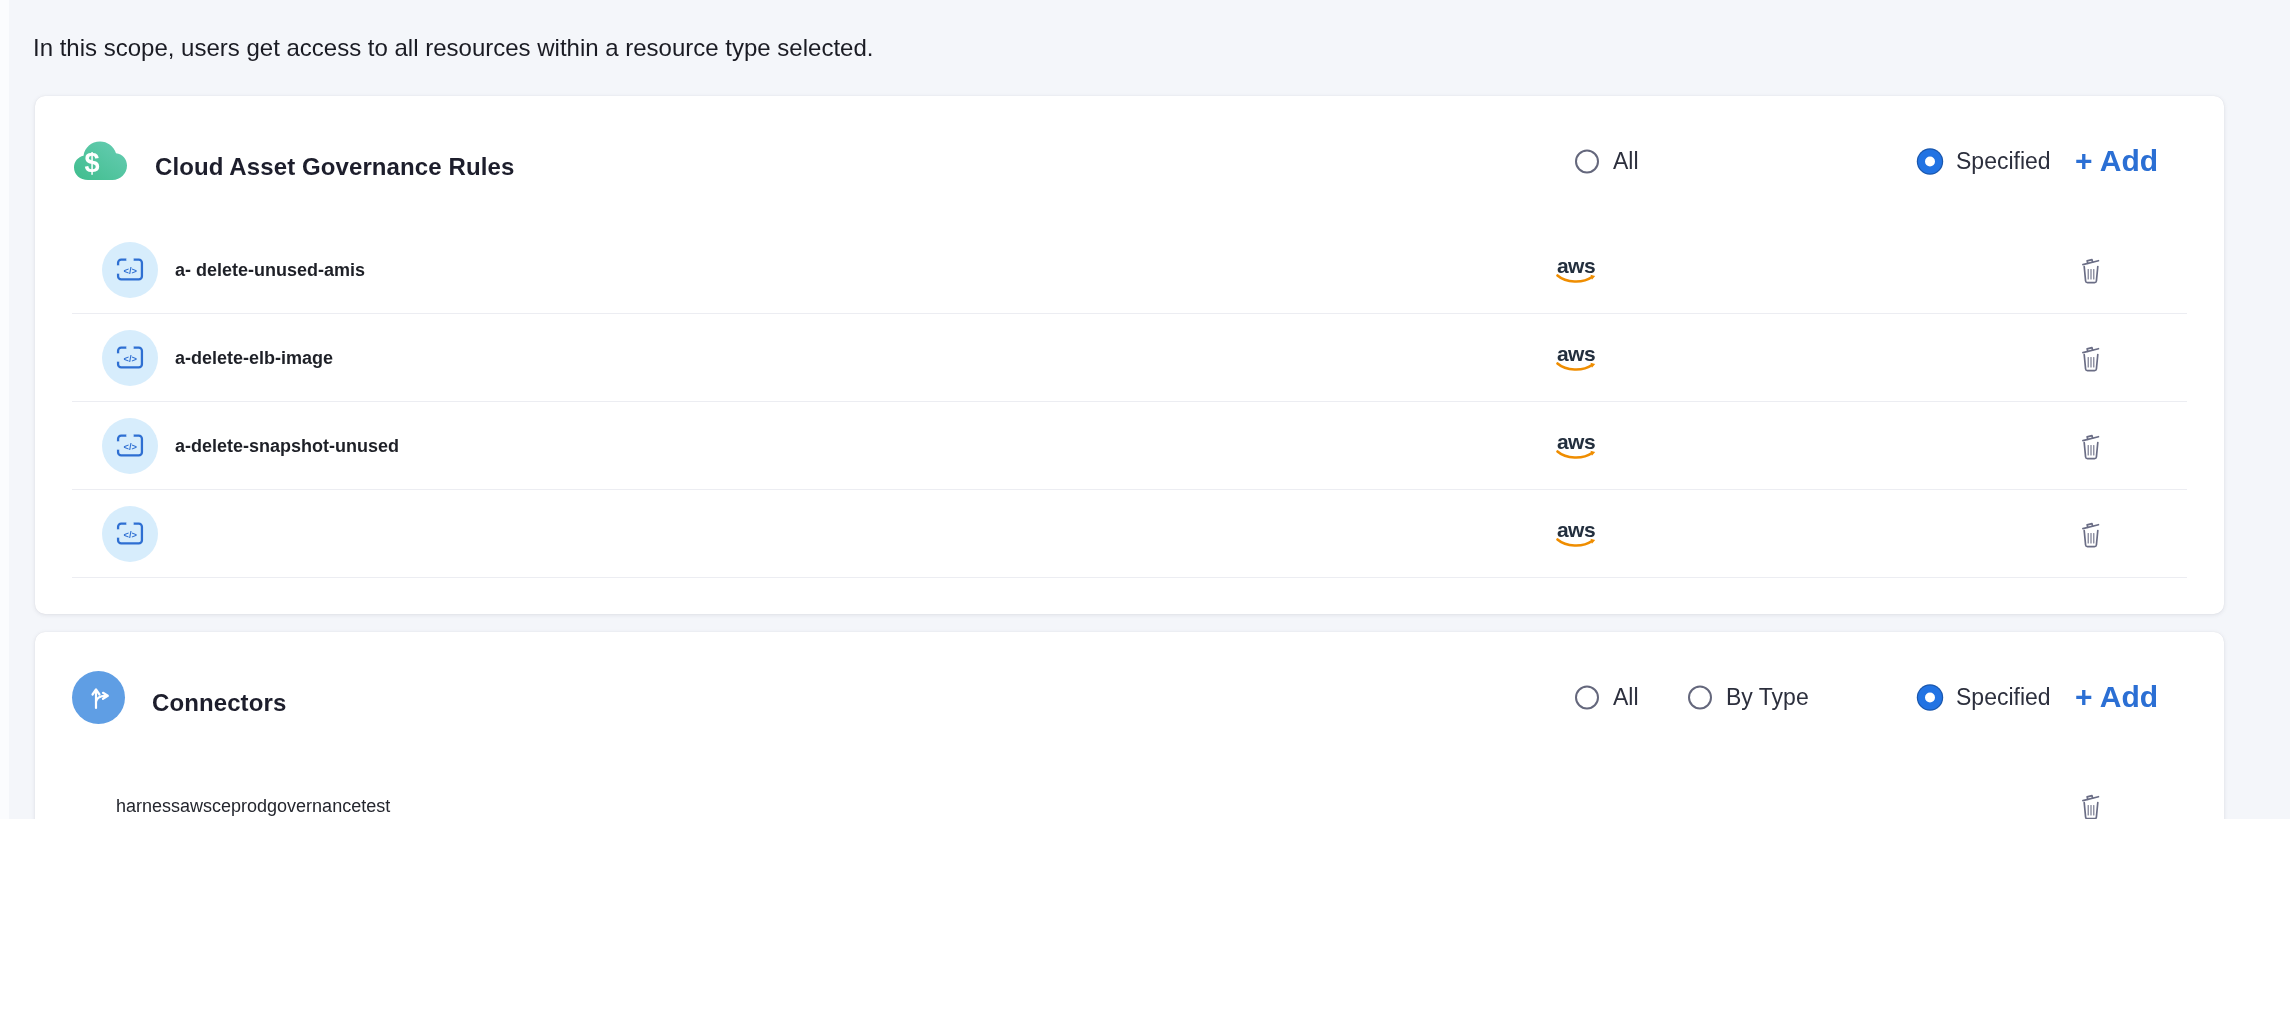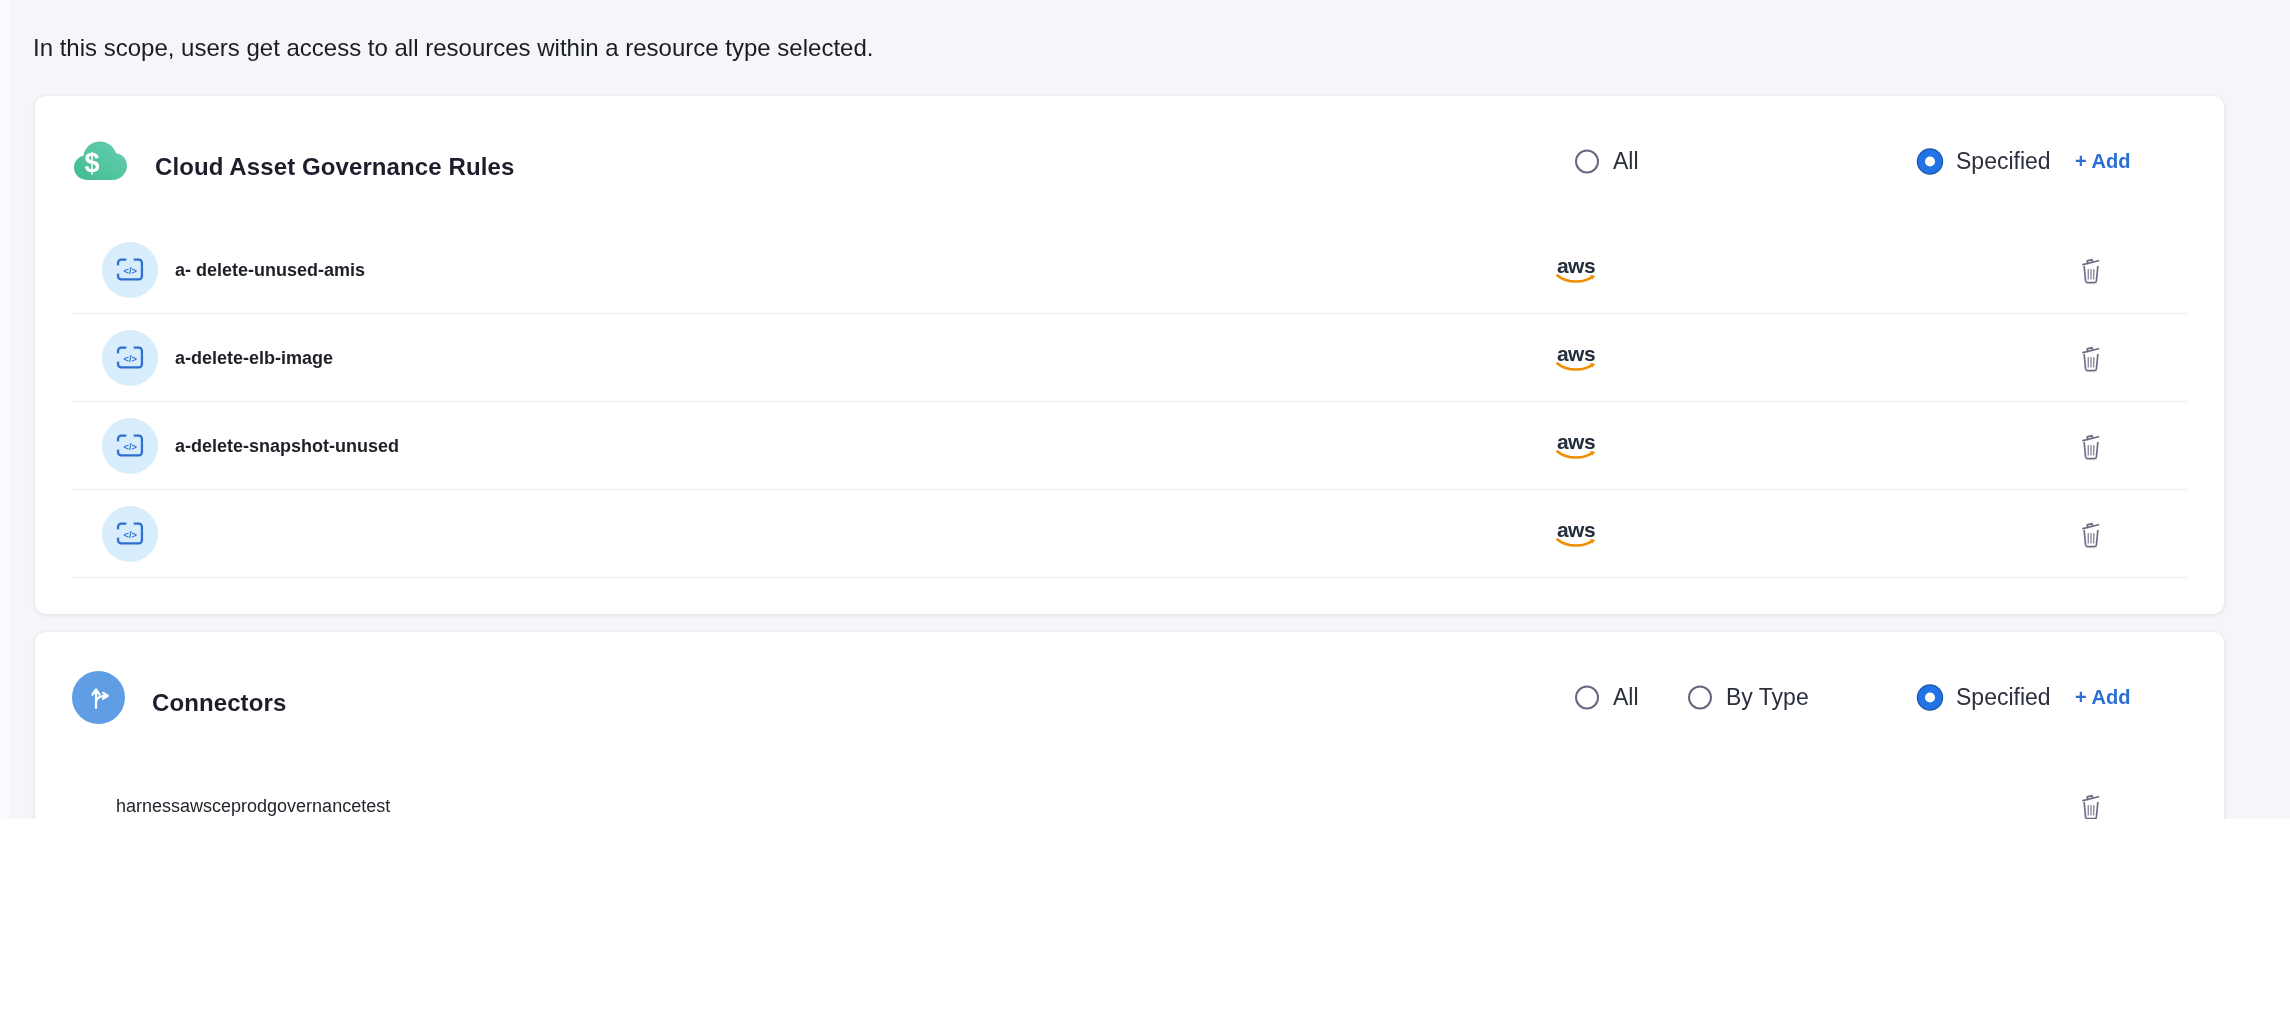--- a/index.html
+++ b/index.html
@@ -29,21 +29,21 @@
   .radio{
     width:24px;height:24px;border-radius:50%;background:#fff;
     border:2px solid #64677c;box-sizing:border-box;
   }
   .opt.selected .radio{
     border:7px solid #2273e3;box-shadow:0 0 0 1.2px #1a57ad;
   }
   .opt-label{font-size:23px;color:#2c2f3d;}
   .add-link{
     position:absolute;left:500px;top:50%;transform:translateY(-50%);
-    color:#2b6fd4;font-weight:700;font-size:20px;cursor:pointer;text-decoration:none;white-space:nowrap;
+    color:#2b6fd4;font-weight:700;font-size:30px;cursor:pointer;text-decoration:none;white-space:nowrap;
   }
   .rows{}
   .row{position:relative;height:88px;display:flex;align-items:center;box-sizing:border-box;}
   .rule-row{padding-left:67px;}
   .connector-row{padding-left:81px;}
   .row::after{content:"";position:absolute;left:37px;right:37px;bottom:0;height:1px;background:#ecedf2;}
   .row-icon{
     width:56px;height:56px;border-radius:50%;background:#d7edfc;
     display:flex;align-items:center;justify-content:center;margin-right:17px;flex:0 0 auto;
   }

